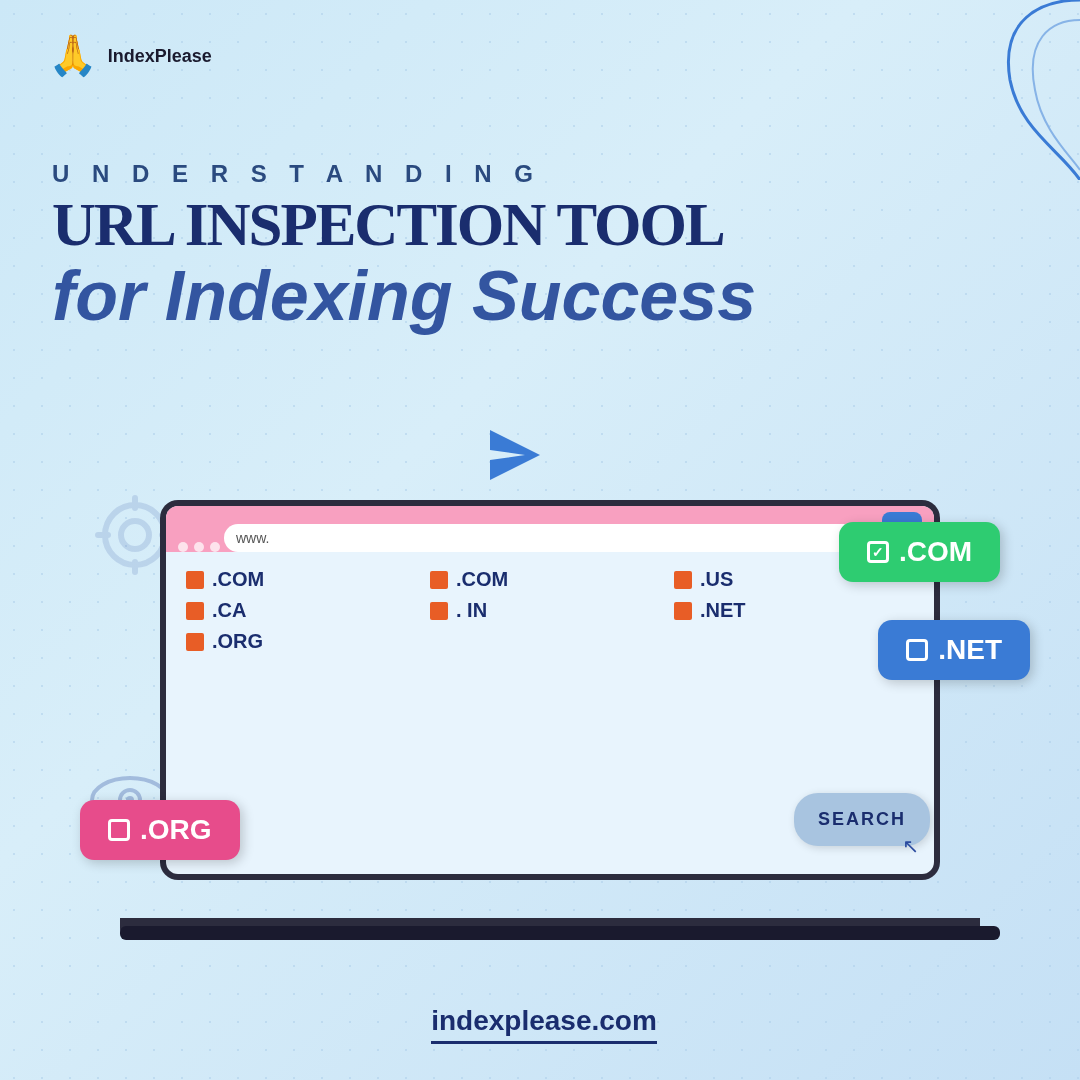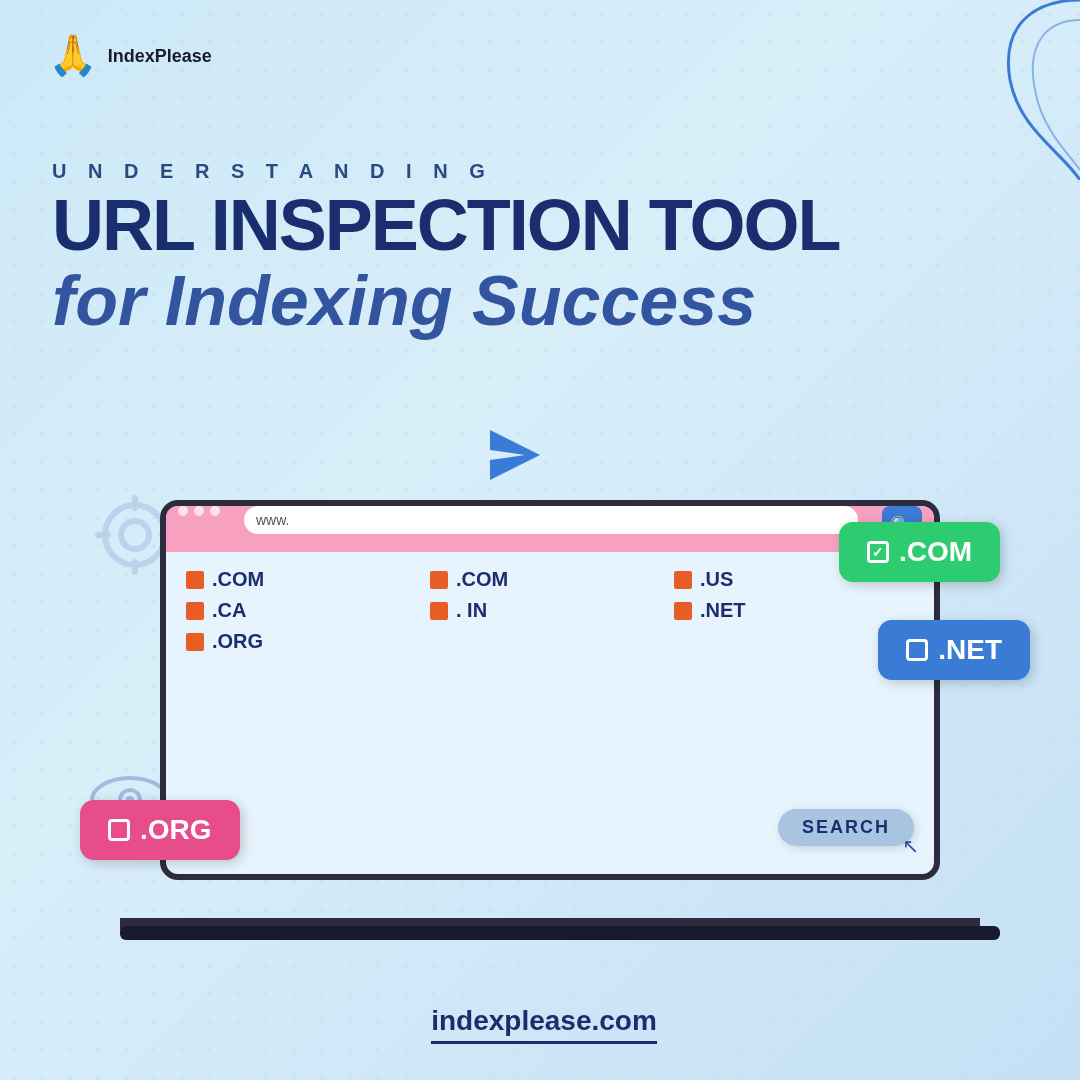--- a/index.html
+++ b/index.html
@@ -63,31 +63,31 @@
     
     .main-content {
       position: absolute;
       top: 160px;
       left: 52px;
       right: 52px;
     }
 
     .subtitle-label {
       font-family: Arial, sans-serif;
-      font-size: 20px;
+      font-size: 24px;
       font-weight: 600;
       letter-spacing: 8px;
       color: #2a4a7f;
       text-transform: uppercase;
       margin-bottom: 8px;
     }
 
     .main-title {
-      font-family: Liberation Sans, sans-serif;
-      font-size: 72px;
+      font-family: Liberation Serif, serif;
+      font-size: 61px;
       font-weight: 900;
       color: #1a2d6e;
       text-transform: uppercase;
       line-height: 0.95;
       letter-spacing: -2px;
       margin-bottom: 4px;
     }
 
     .italic-subtitle {
       font-family: Liberation Sans, sans-serif;
@@ -137,23 +137,23 @@
       overflow: hidden;
       position: relative;
     }
 
     
     .browser-bar {
       width: 100%;
       height: 46px;
       background: #f8a0c0;
       display: flex;
-      align-items: flex-start;
+      align-items: flex-end;
       padding: 0 12px;
-      gap: 24px;
+      gap: 4px;
     }
 
     .browser-dots {
       display: flex;
       gap: 6px;
     }
 
     .browser-dot {
       width: 10px;
       height: 10px;
@@ -210,24 +210,24 @@
       height: 18px;
       background: #e85d26;
       border-radius: 2px;
       flex-shrink: 0;
     }
 
     
     .search-btn-laptop {
       position: absolute;
       bottom: 28px;
-      right: 20px;
+      right: 4px;
       background: #a8c4e0;
       border-radius: 24px;
-      padding: 8px 24px;
+      padding: 16px 24px;
       font-family: Arial, sans-serif;
       font-size: 18px;
       font-weight: 800;
       color: #1a2d6e;
       letter-spacing: 2px;
       text-transform: uppercase;
       box-shadow: 2px 2px 8px rgba(0,0,0,0.15);
     }
 
     

